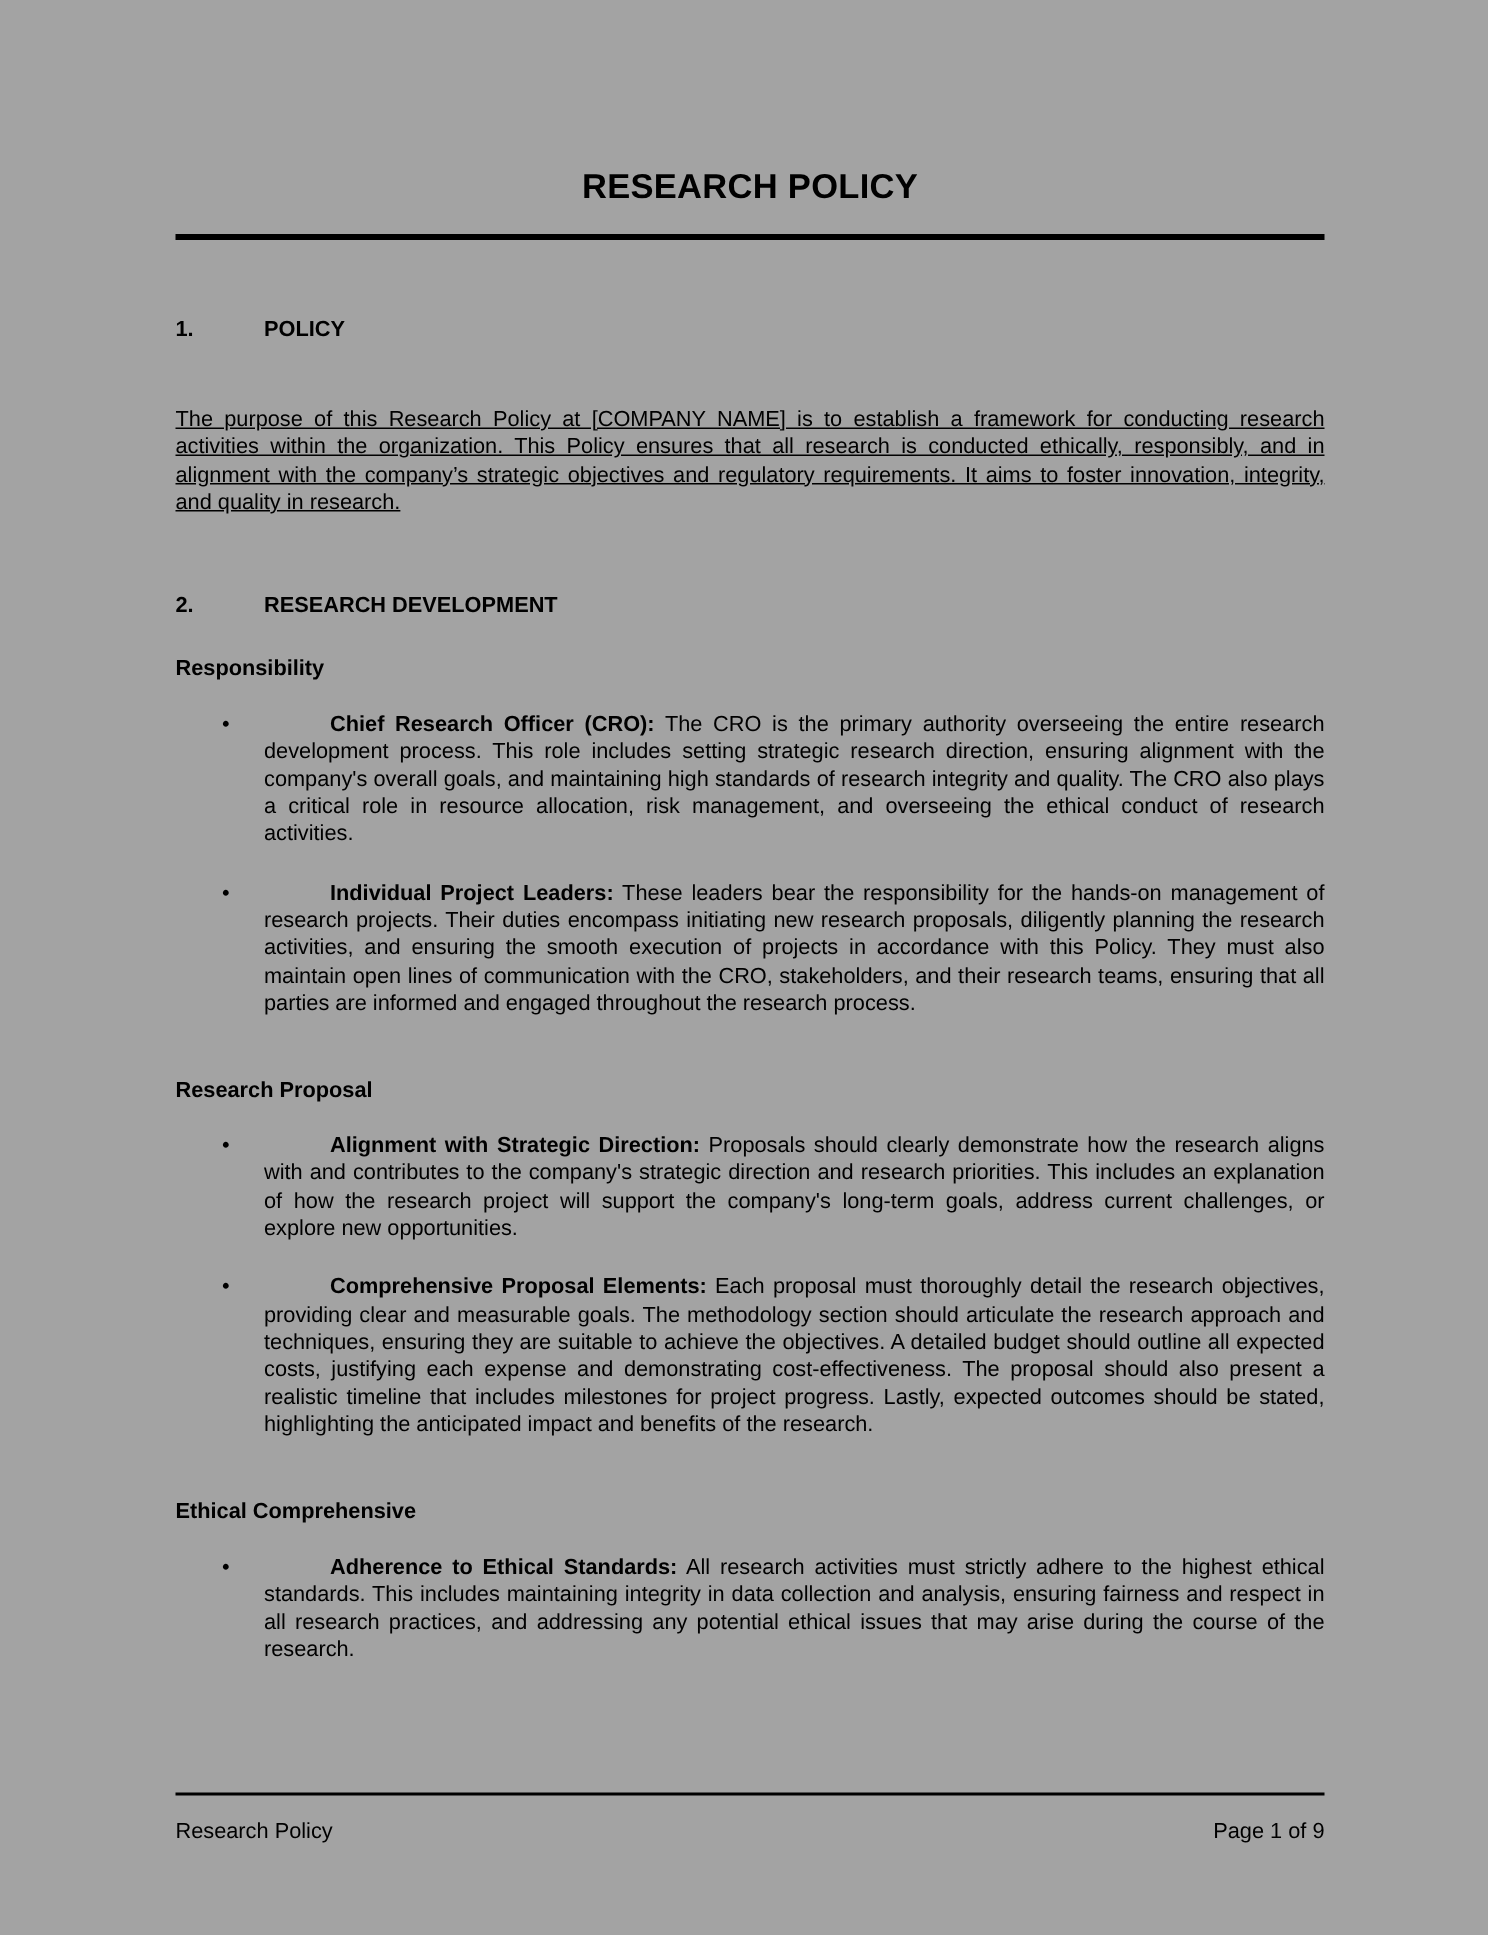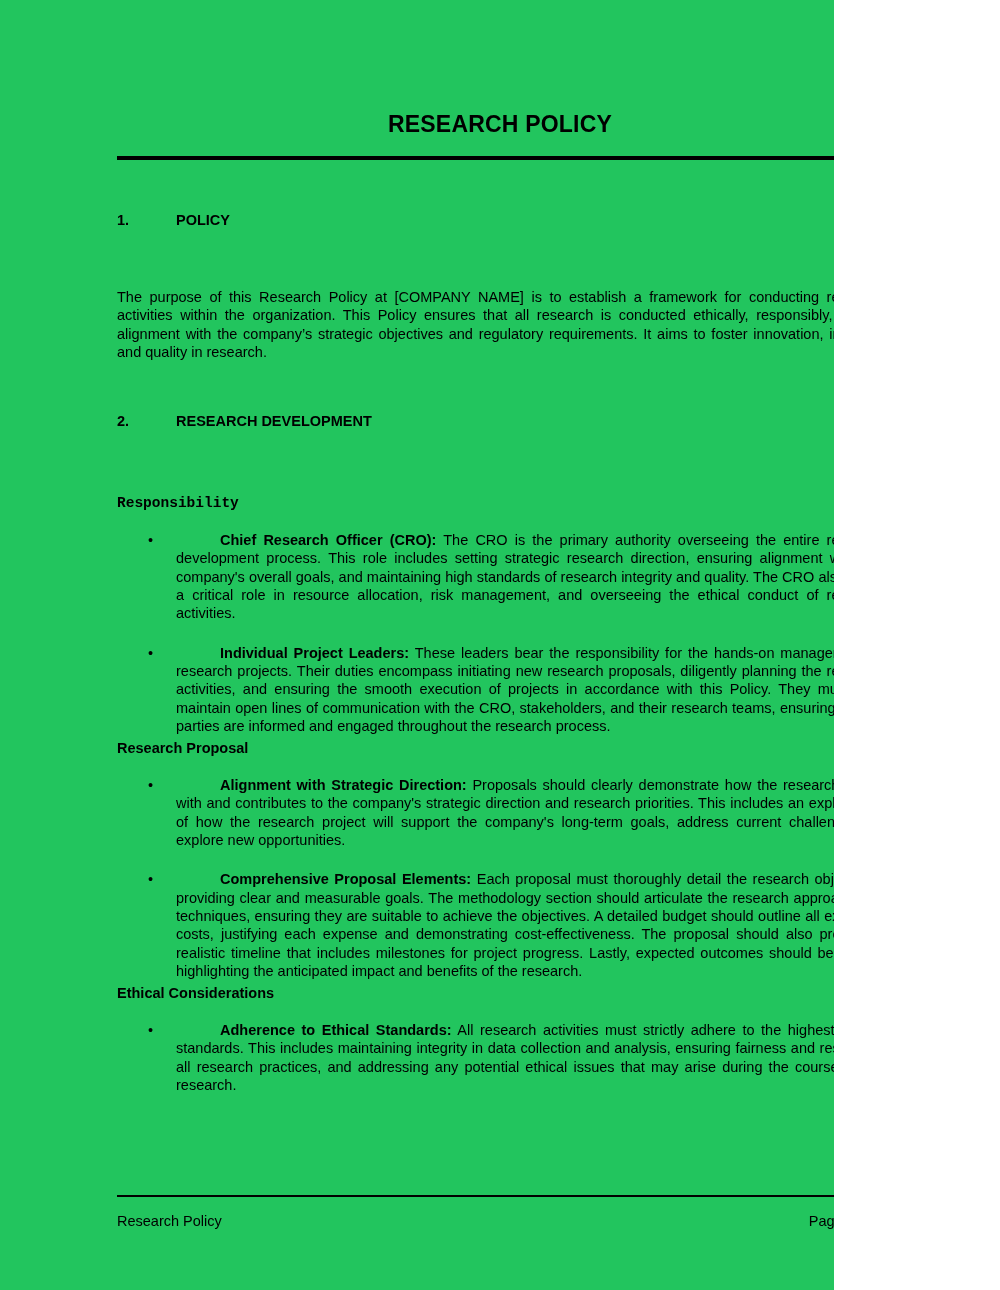--- a/index.html
+++ b/index.html
@@ -6,23 +6,23 @@
     margin: 0;
     padding: 0;
     background: #ffffff;
   }
   body {
     font-family: "Liberation Sans", sans-serif;
     color: #000000;
   }
   .page {
     position: relative;
-    width: 834px;
+    width: 992px;
     height: 1290px;
-    background: #22c55e;
+    background: #a3a3a3;
     box-sizing: border-box;
     overflow: hidden;
   }
   .content {
     position: absolute;
     left: 117px;
     top: 0;
     width: 766px;
   }
 
@@ -92,25 +92,25 @@
     flex: 1 1 auto;
     text-align: justify;
   }
   .bullet-lead {
     font-weight: bold;
     margin-left: 44px;
   }
 
   
   .gap-sec-before { margin-top: 51px; }
-  .gap-par-before { margin-top: 59px; }
-  .gap-sub-before { margin-top: 64px; font-family: Liberation Mono, monospace; }
+  .gap-par-before { margin-top: 42px; text-decoration: underline; }
+  .gap-sub-before { margin-top: 24px; }
   .gap-bul-before { margin-top: 21px; }
   .gap-bul-first  { margin-top: 19px; }
-  .gap-sub2-before{ margin-top: 4px; }
+  .gap-sub2-before{ margin-top: 40px; }
 
   
   .footer {
     position: absolute;
     left: 117px;
     width: 766px;
     bottom: 60px;
   }
   .footer-rule {
     height: 2px;
@@ -166,21 +166,21 @@
     <div class="bullet gap-bul-first">
       <span class="bullet-marker">•</span>
       <span class="bullet-body"><span class="bullet-lead">Alignment with Strategic Direction:</span><span> Proposals should clearly demonstrate how the research aligns with and contributes to the company's strategic direction and research priorities. This includes an explanation of how the research project will support the company's long-term goals, address current challenges, or explore new opportunities.</span></span>
     </div>
 
     <div class="bullet gap-bul-before">
       <span class="bullet-marker">•</span>
       <span class="bullet-body"><span class="bullet-lead">Comprehensive Proposal Elements:</span><span> Each proposal must thoroughly detail the research objectives, providing clear and measurable goals. The methodology section should articulate the research approach and techniques, ensuring they are suitable to achieve the objectives. A detailed budget should outline all expected costs, justifying each expense and demonstrating cost-effectiveness. The proposal should also present a realistic timeline that includes milestones for project progress. Lastly, expected outcomes should be stated, highlighting the anticipated impact and benefits of the research.</span></span>
     </div>
 
-    <div class="sub-heading gap-sub2-before">Ethical Considerations</div>
+    <div class="sub-heading gap-sub2-before">Ethical Comprehensive</div>
 
     <div class="bullet gap-bul-first">
       <span class="bullet-marker">•</span>
       <span class="bullet-body"><span class="bullet-lead">Adherence to Ethical Standards:</span><span> All research activities must strictly adhere to the highest ethical standards. This includes maintaining integrity in data collection and analysis, ensuring fairness and respect in all research practices, and addressing any potential ethical issues that may arise during the course of the research.</span></span>
     </div>
 
   </div>
 
   <div class="footer">
     <div class="footer-rule"></div>

